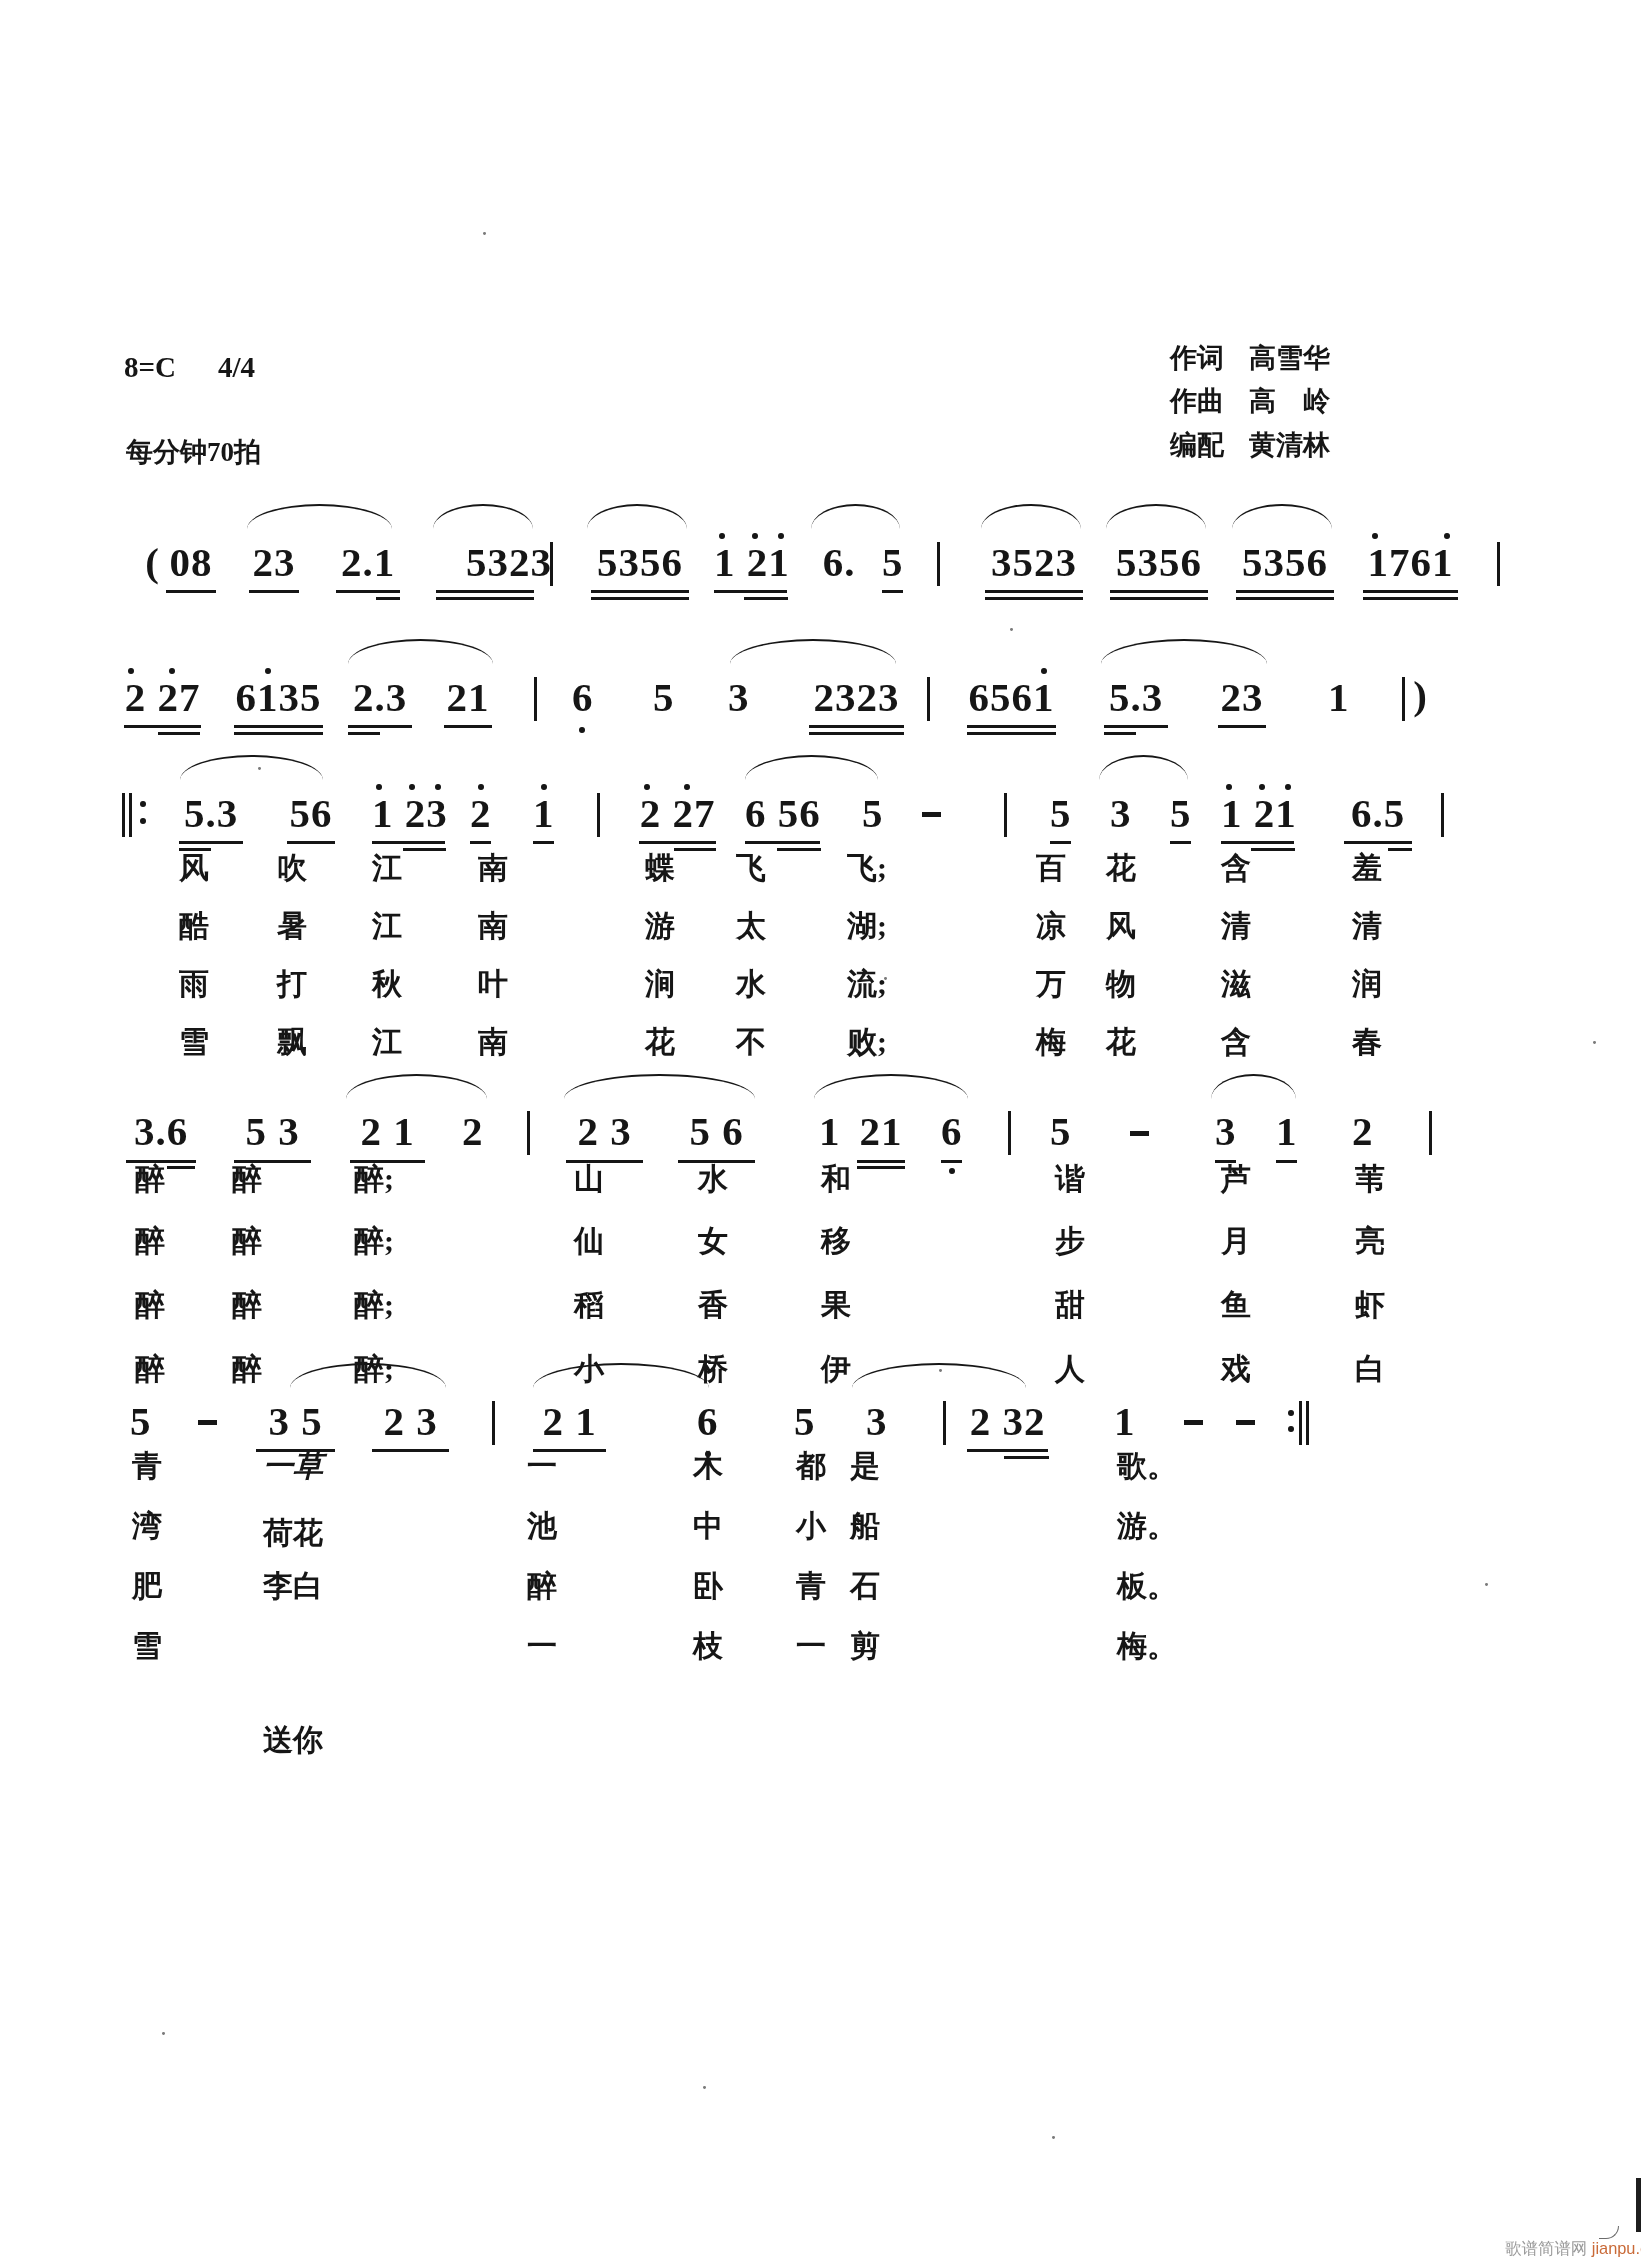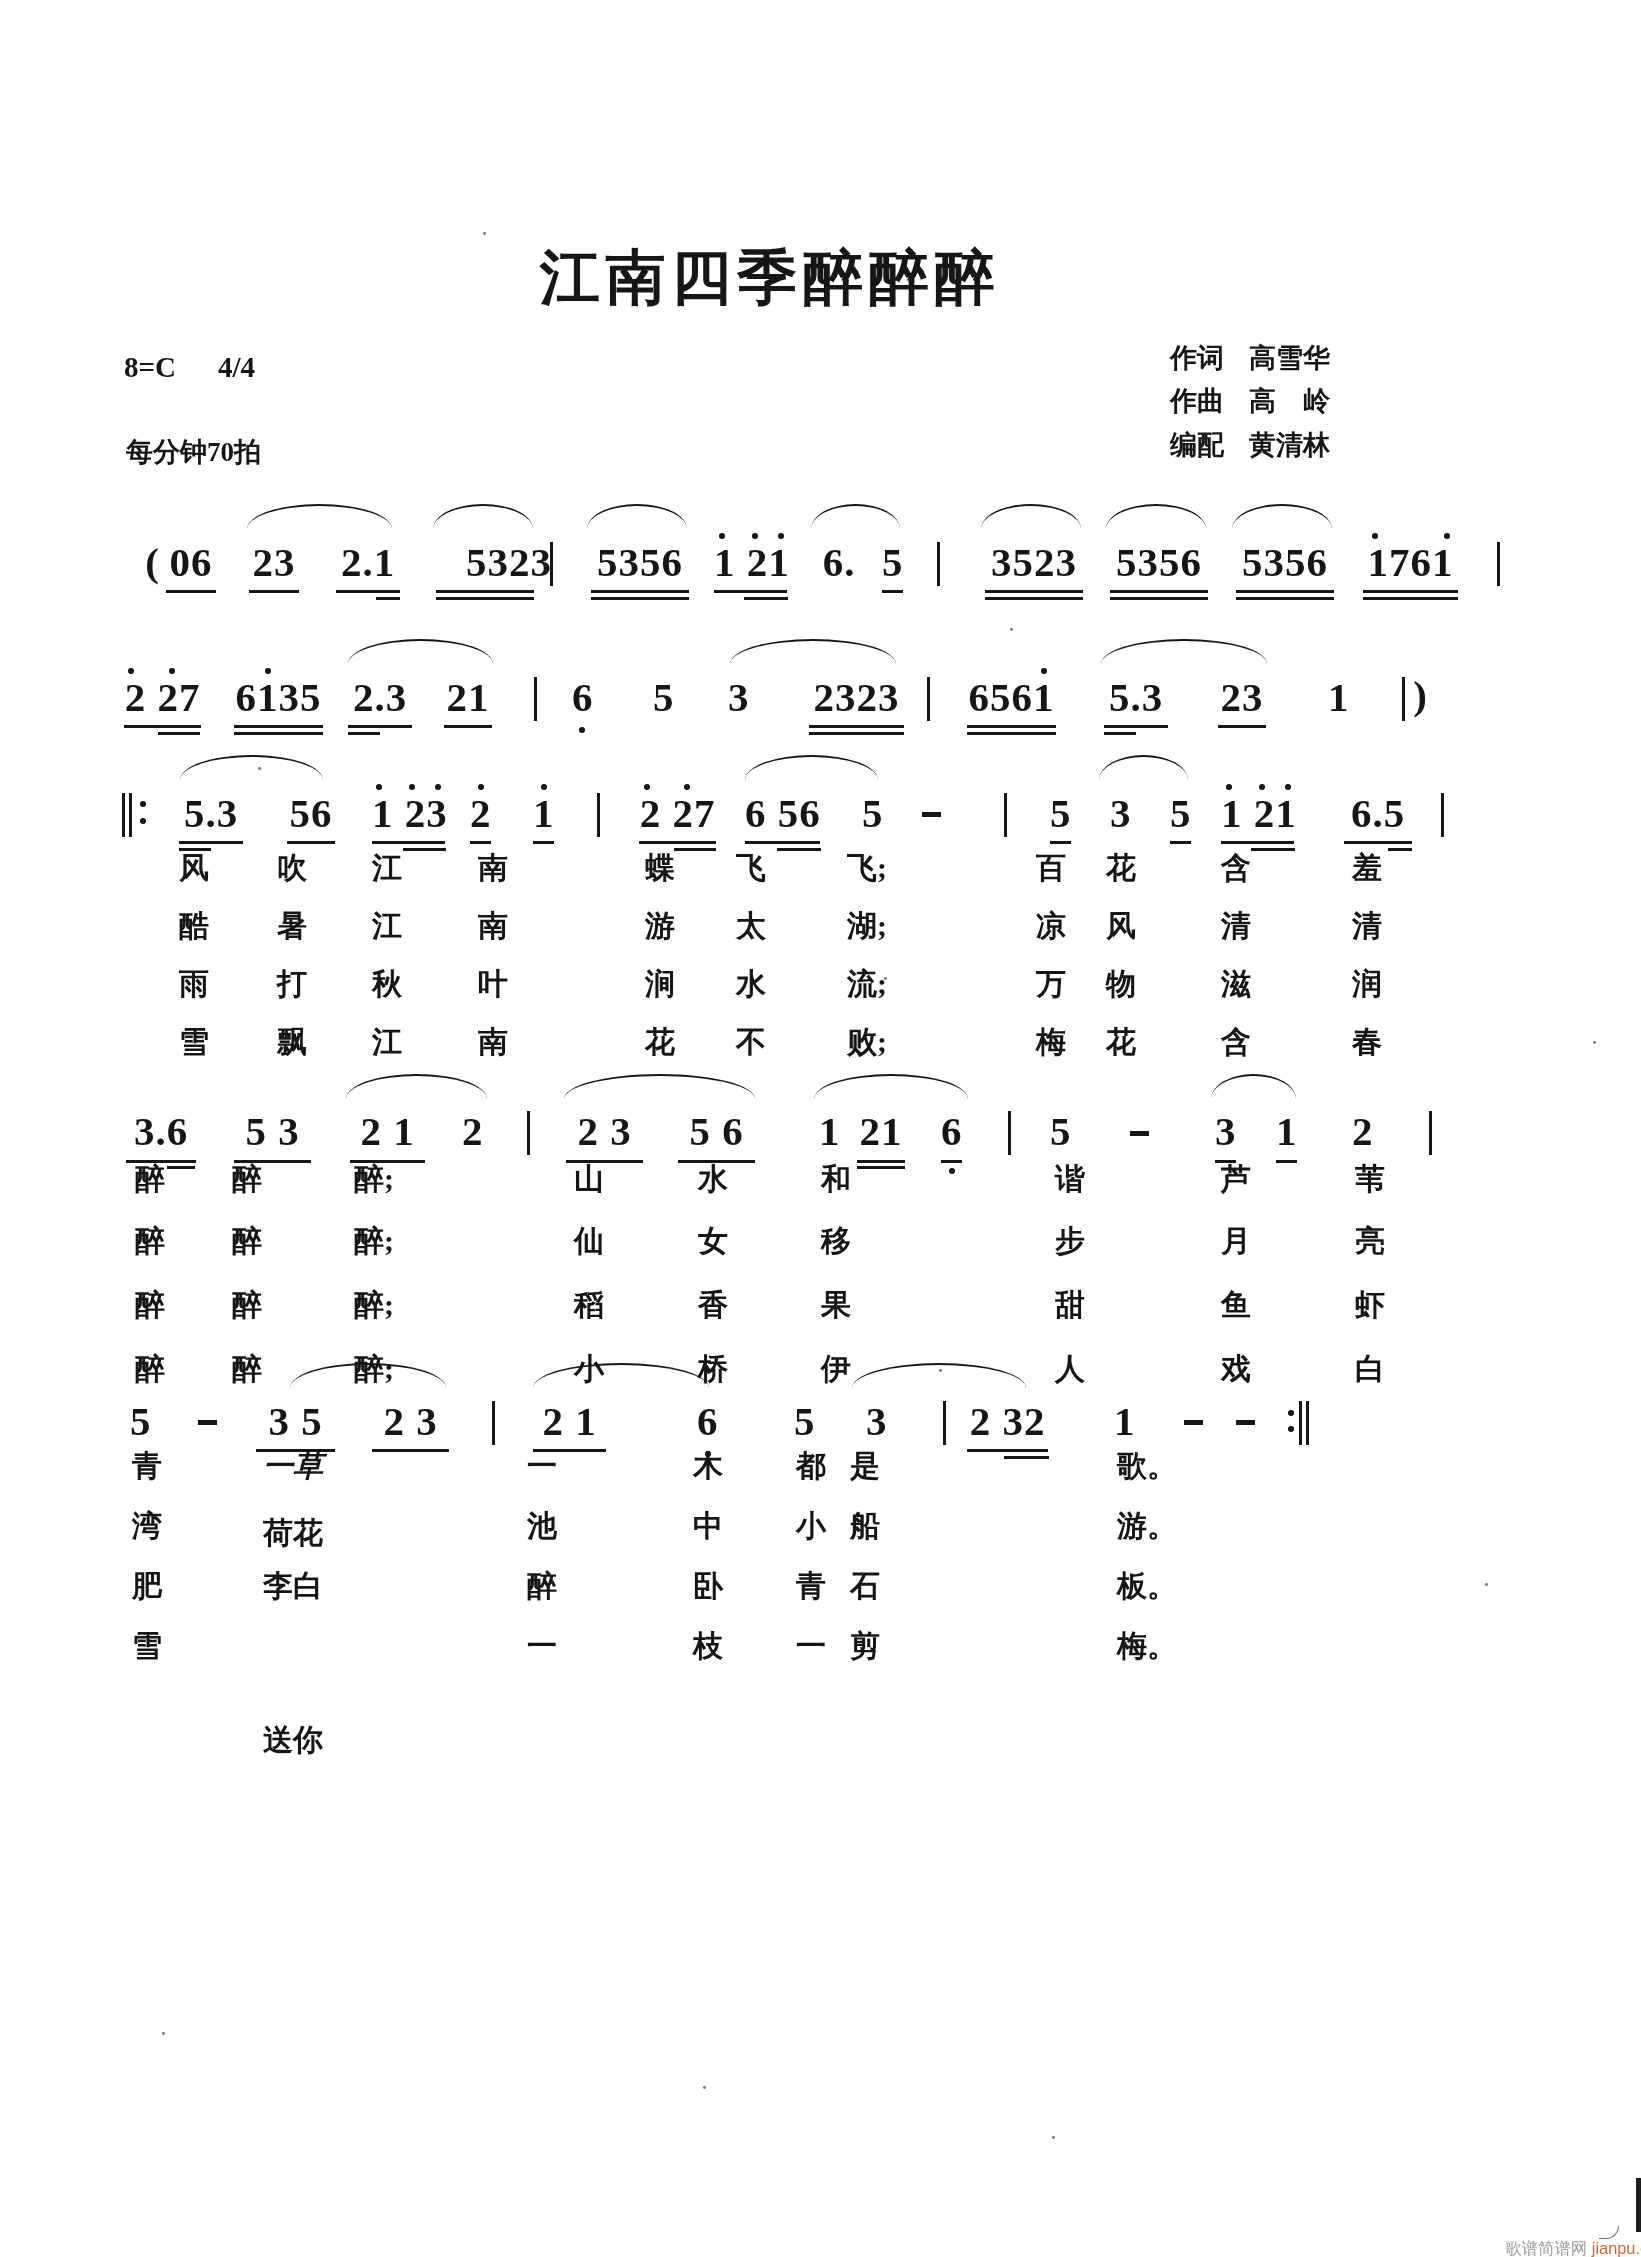--- a/index.html
+++ b/index.html
@@ -26,21 +26,20 @@
   .speck{position:absolute;width:2.9px;height:2.9px;border-radius:50%;background:#7a7a7a;}
   .edgebar{position:absolute;left:1636px;top:2178px;width:5.8px;height:54px;background:#1d1d1d;}
   .curl{position:absolute;left:1599px;top:2226px;width:19.3px;height:11.6px;
         border-bottom:1.9px solid #6b6b6b;border-right:1.9px solid #6b6b6b;border-radius:0 0 13.5px 0;}
 </style>
 </head>
 <body>
 
 <div class="page">
 
-  <div class="title">江南四季醉醉醉</div>
 
   <div class="keysig">8=C</div>
   <div class="meter">4/4</div>
   <div class="tempo">每分钟70拍</div>
 
   <div class="credit" style="top:340px">
     <span>作词</span><span>高雪华</span>
   </div>
   <div class="credit" style="top:383px">
     <span>作曲</span><span>高　岭</span>
@@ -51,21 +50,21 @@
 
   <div id="notation-layer">
       <div class="slur" style="left: 247px; top: 504px; width: 145px;"></div>
       <div class="slur" style="left: 433px; top: 504px; width: 100px;"></div>
       <div class="slur" style="left: 587px; top: 504px; width: 100px;"></div>
       <div class="slur" style="left: 811px; top: 504px; width: 89px;"></div>
       <div class="slur" style="left: 981px; top: 504px; width: 100px;"></div>
       <div class="slur" style="left: 1106px; top: 504px; width: 100px;"></div>
       <div class="slur" style="left: 1232px; top: 504px; width: 100px;"></div>
       <div class="tok paren" style="left: 143px; top: 541px; width: 19.3px;">(</div>
-      <div class="tok" style="left: 166px; top: 541px; width: 50px;">06</div>
+      <div class="tok" style="left: 166px; top: 541px; width: 50px;">08</div>
       <div class="beam" style="left: 166px; top: 590px; width: 50px;"></div>
       <div class="tok" style="left: 249px; top: 541px; width: 50px;">23</div>
       <div class="beam" style="left: 249px; top: 590px; width: 50px;"></div>
       <div class="tok" style="left: 336px; top: 541px; width: 64px;">2.1</div>
       <div class="beam" style="left: 336px; top: 590px; width: 64px;"></div>
       <div class="beam" style="left: 376px; top: 597px; width: 24px;"></div>
       <div class="tok" style="left: 460px; top: 541px; width: 98px;">5323</div>
       <div class="beam" style="left: 436px; top: 590px; width: 98px;"></div>
       <div class="beam" style="left: 436px; top: 597px; width: 98px;"></div>
       <div class="bar" style="left: 550px; top: 542px;"></div>

